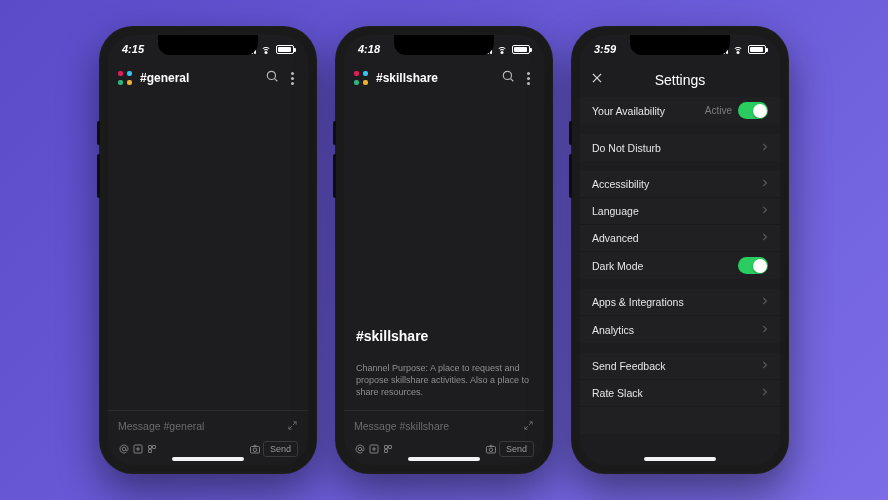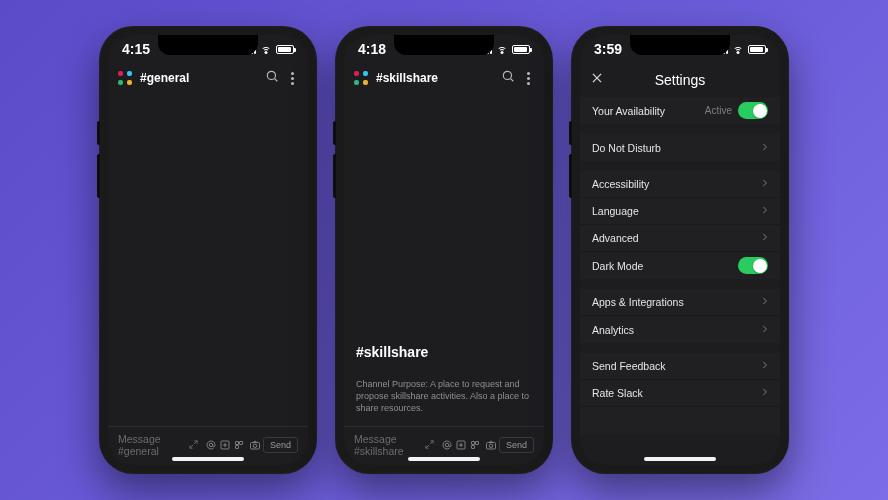--- a/index.html
+++ b/index.html
@@ -31,21 +31,21 @@
     position: relative;
     color: #cfcfd1;
     display: flex; flex-direction: column;
   }
   .notch {
     position: absolute; top: 0; left: 50%; transform: translateX(-50%);
     width: 100px; height: 20px; background:#000; border-radius: 0 0 12px 12px; z-index: 5;
   }
   .status-bar {
     height: 28px; display:flex; align-items:center; justify-content:space-between;
-    padding: 12px 14px; font-size: 14px; font-weight:600; color:#fff;
+    padding: 12px 14px; font-size: 11px; font-weight:600; color:#fff;font-style:italic;
   }
   .status-right { display:flex; align-items:center; gap:4px; }
   .signal { display:flex; align-items:flex-end; gap:1px; }
   .signal i { width:2px; background:#fff; display:block; border-radius:1px; }
   .signal i:nth-child(1){height:4px} .signal i:nth-child(2){height:6px}
   .signal i:nth-child(3){height:8px} .signal i:nth-child(4){height:10px}
   .wifi { width:12px; height:9px; position:relative; }
   .wifi::before { content:""; position:absolute; bottom:0; left:50%; width:3px; height:3px; background:#fff; border-radius:50%; transform:translateX(-50%); }
   .wifi i { position:absolute; border:1.2px solid #fff; border-bottom:none; border-left-color:transparent; border-right-color:transparent; border-radius: 12px 12px 0 0; left:50%; transform:translateX(-50%); }
   .wifi i:nth-child(1){width:6px;height:3px;bottom:2px}
@@ -69,21 +69,21 @@
   .kebab { display:flex; flex-direction:column; gap:2px; padding:0 4px; }
   .kebab i { width:3px; height:3px; border-radius:50%; background:#b9b9bb; display:block; }
 
   .body-area { flex:1; overflow:hidden; position:relative; }
   .channel-info { position:absolute; bottom:0; left:0; right:0; padding:10px 12px 12px; }
   .channel-title { color:#fff; font-size:14px; font-weight:600; margin-bottom:18px; }
   .purpose { font-size:9px; line-height:1.35; color:#8f8f93; }
 
   .composer {
     border-top:1px solid #2c2c2e; padding:6px 10px 8px;
-    display:flex; gap:6px;
+    display:flex; flex-direction:column; gap:6px;
   }
   .composer-row1 { display:flex; align-items:center; justify-content:space-between; }
   .composer-input { flex:1; font-size:10.5px; color:#6c6c70; }
   .expand svg { width:11px; height:11px; color:#6c6c70; }
   .composer-row2 { display:flex; align-items:center; gap:2px; }
   .tool { color:#88888c; display:flex; align-items:center; }
   .tool svg { width:12px; height:12px; }
   .spacer { flex:1; }
   .send-btn {
     font-size:9px; color:#9a9a9e; border:1px solid #3a3a3c; border-radius:3px;

